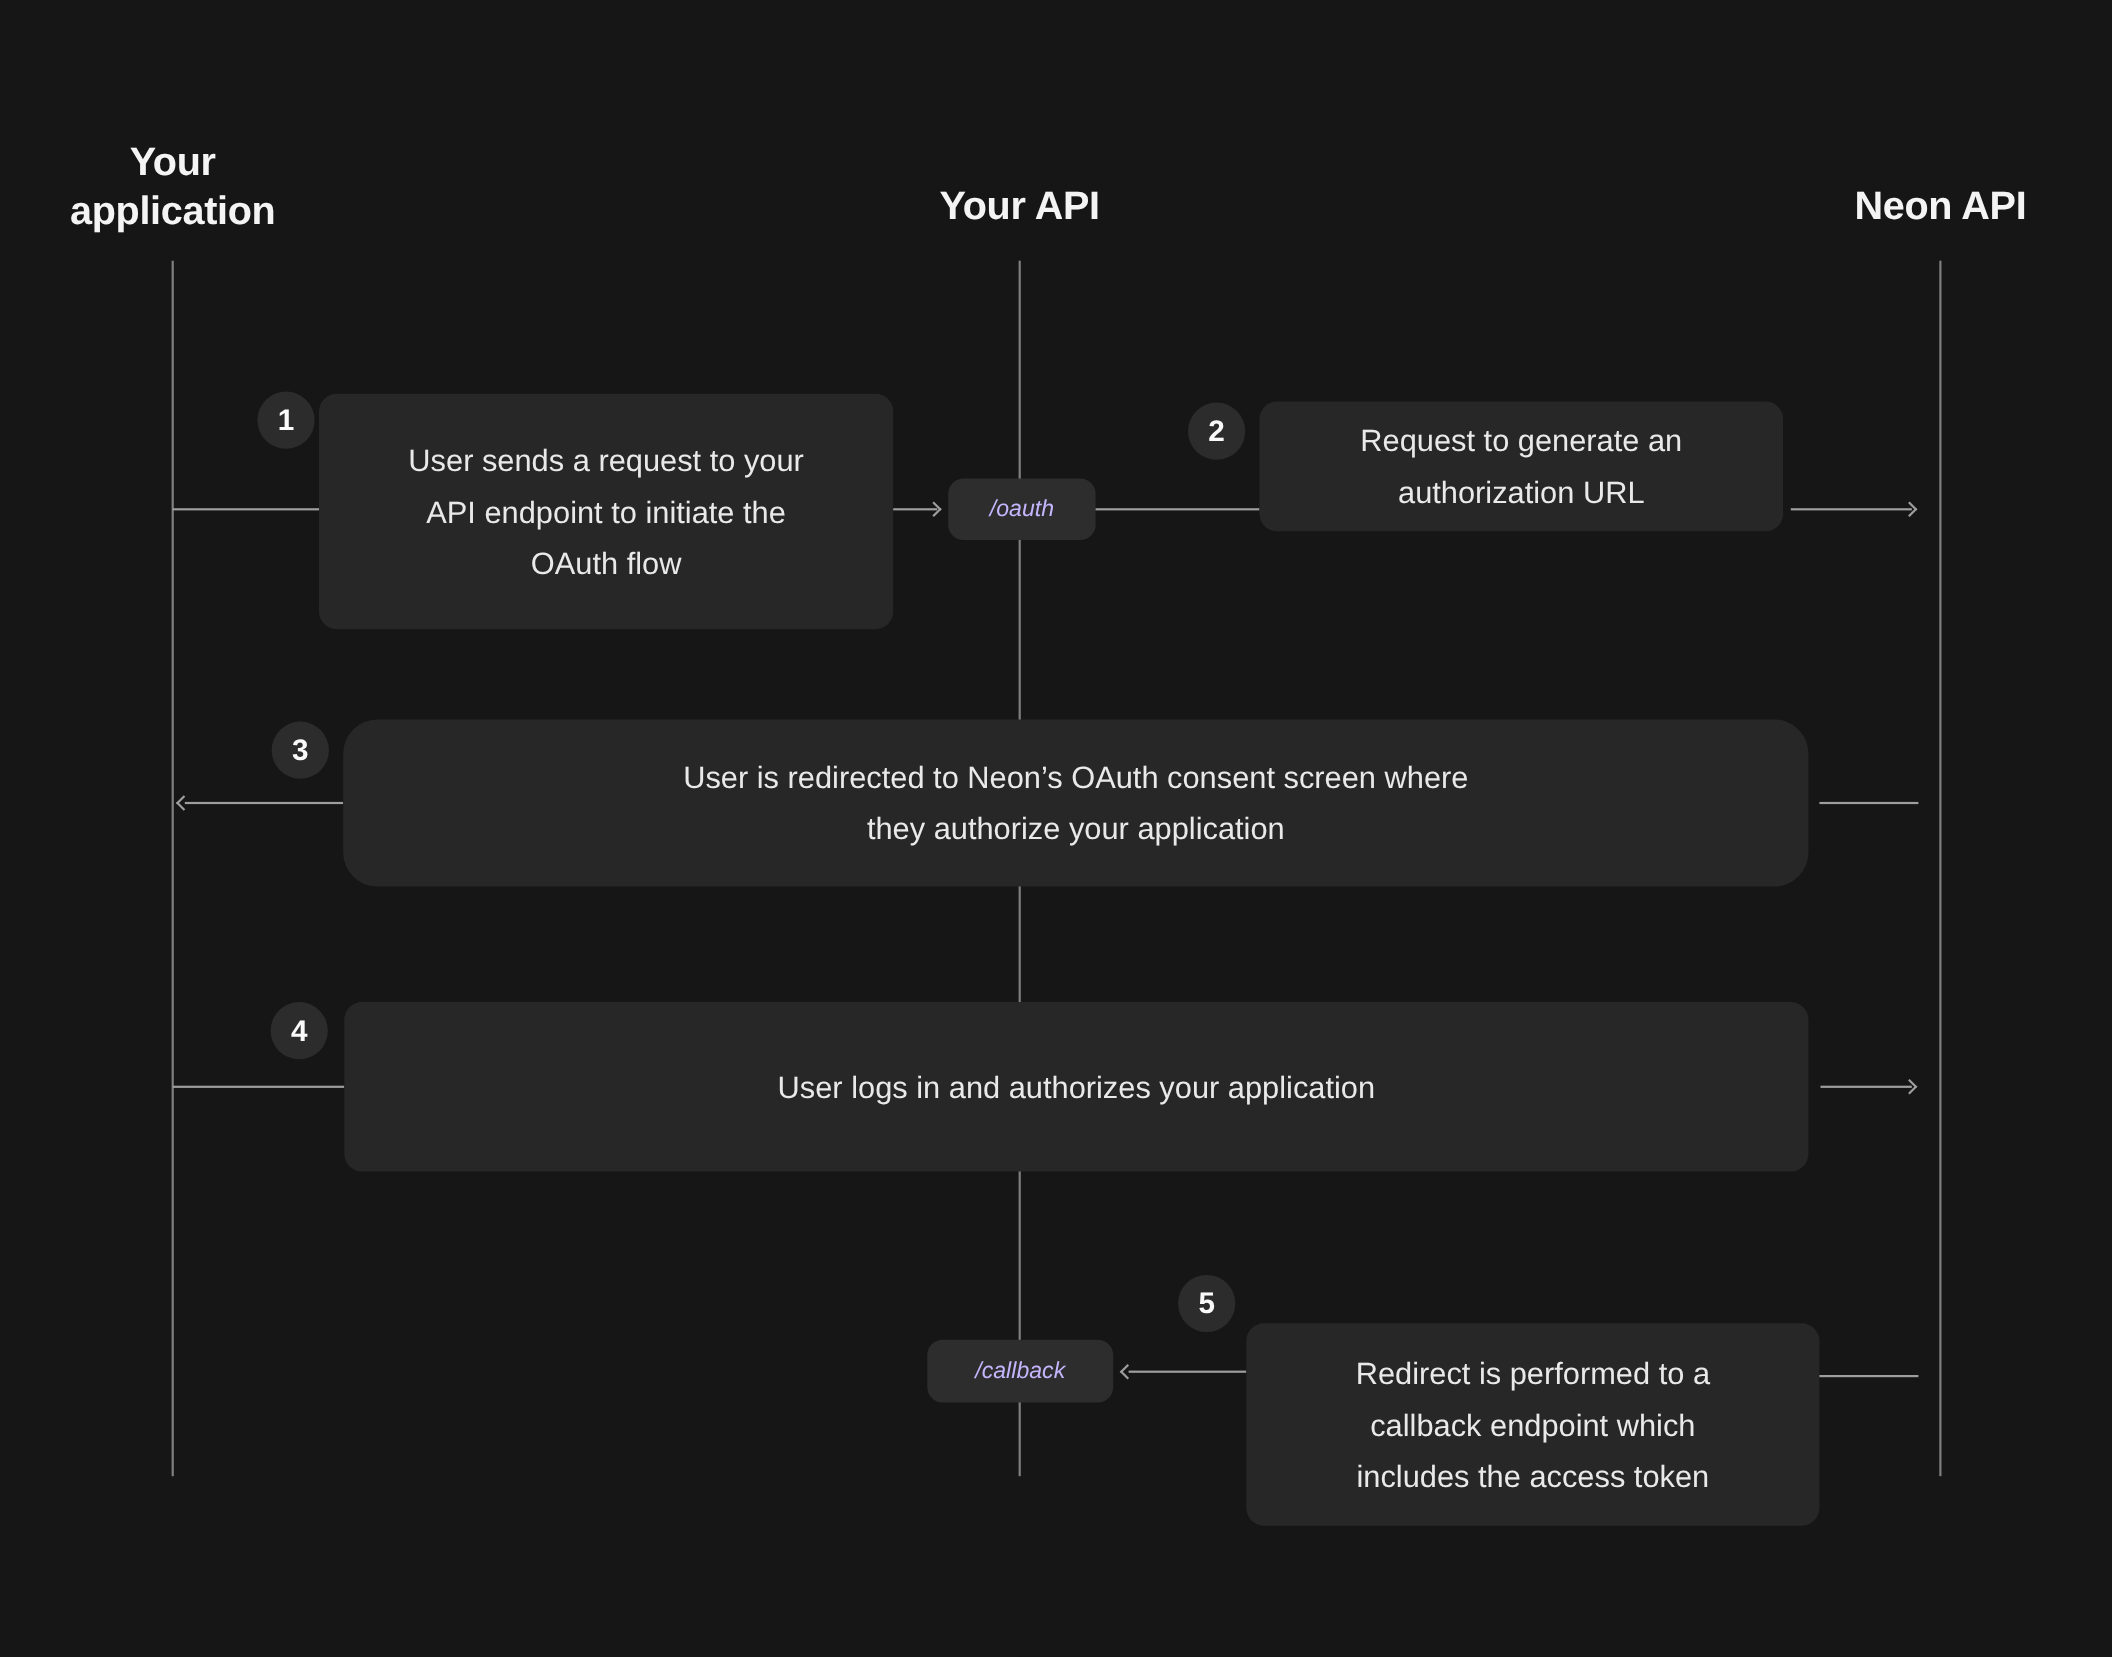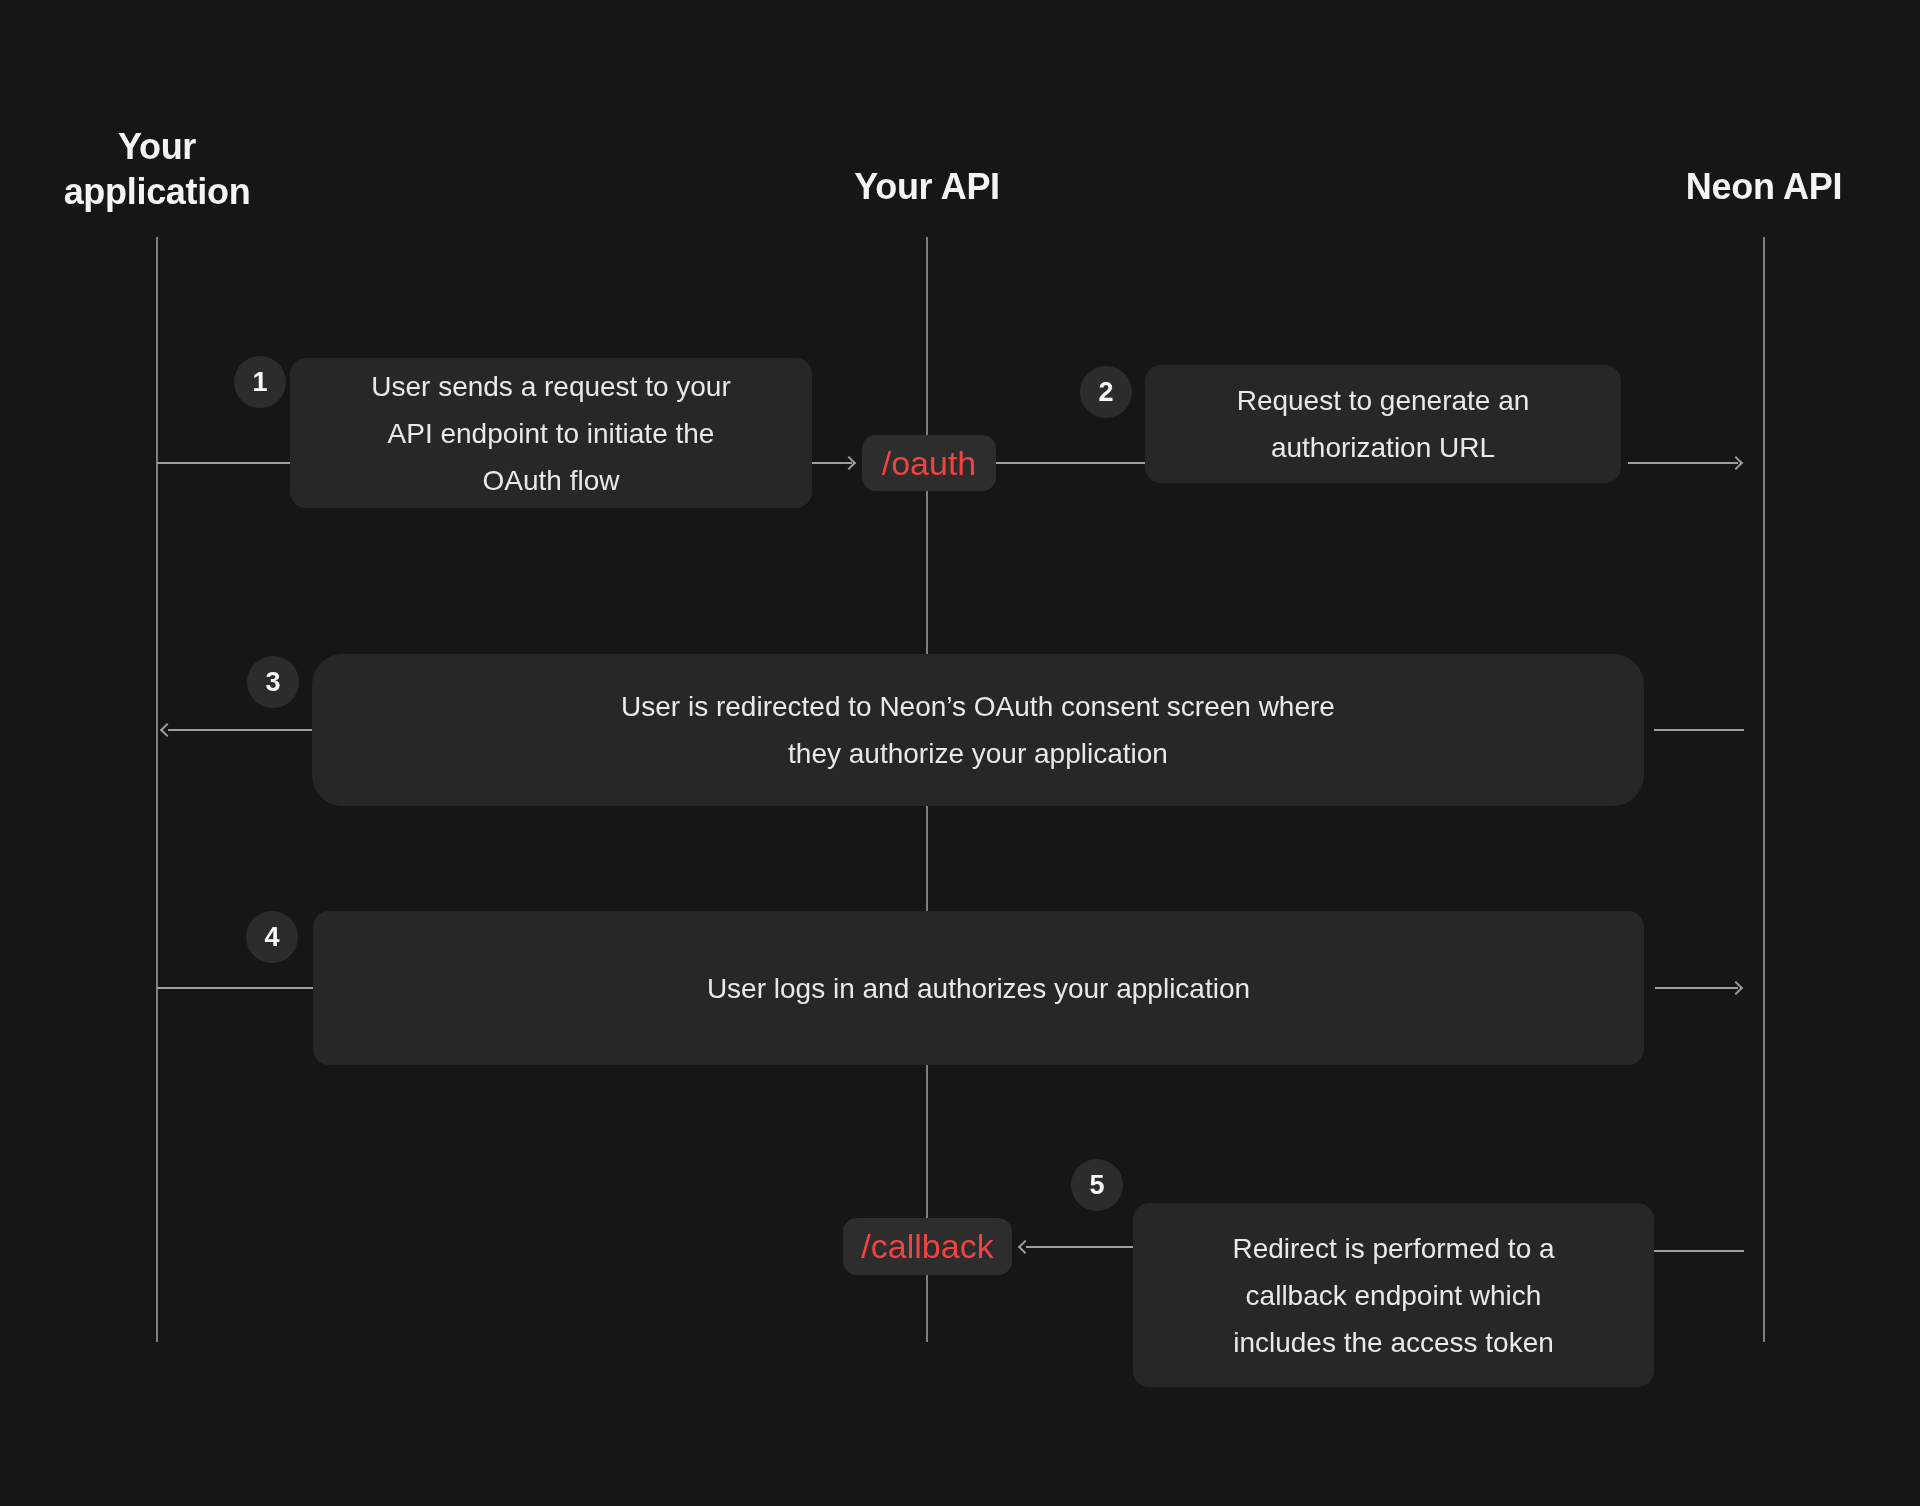--- a/index.html
+++ b/index.html
@@ -60,22 +60,23 @@
 
   .pill {
     position: absolute;
     background: var(--pill);
     border-radius: 14px;
     display: flex;
     align-items: center;
     justify-content: center;
   }
   .pill-text {
-    font-size: 34px;
-    color: #ef4444;
+    font-size: 21px;
+    color: #c4b5fd;
+    font-style: italic;
   }
 
   .num-circle {
     position: absolute;
     width: 52px; height: 52px;
     border-radius: 50%;
     background: var(--circle);
     display: flex;
     align-items: center;
     justify-content: center;
@@ -110,21 +111,21 @@
   <div class="actor-label" style="left:1764px; top:164px;">Neon API</div>
 
   <div class="lifeline" style="left:156px;"></div>
   <div class="lifeline" style="left:926px;"></div>
   <div class="lifeline" style="left:1763px;"></div>
 
   <div class="connector" style="left:157px; top:462px; width:133px;"></div>
   <div class="num-circle" style="left:234px; top:356px;">
     <span>1</span>
   </div>
-  <div class="box" style="left:290px; top:358px; width:522px; height:150px;align-items:center;">
+  <div class="box" style="left:290px; top:358px; width:522px; height:214px;align-items:center;">
     <span class="box-text">User sends a request to your
 API endpoint to initiate the
 OAuth flow</span>
   </div>
   <div class="connector" style="left:812px; top:462px; width:40px;"></div>
   <span class="arrowhead right" style="left:844px; top:458px;"></span>
   <div class="pill" style="left:862px; top:435px; width:134px; height:56px;">
     <span class="pill-text">/oauth</span>
   </div>
   <div class="connector" style="left:996px; top:462px; width:149px;"></div>

